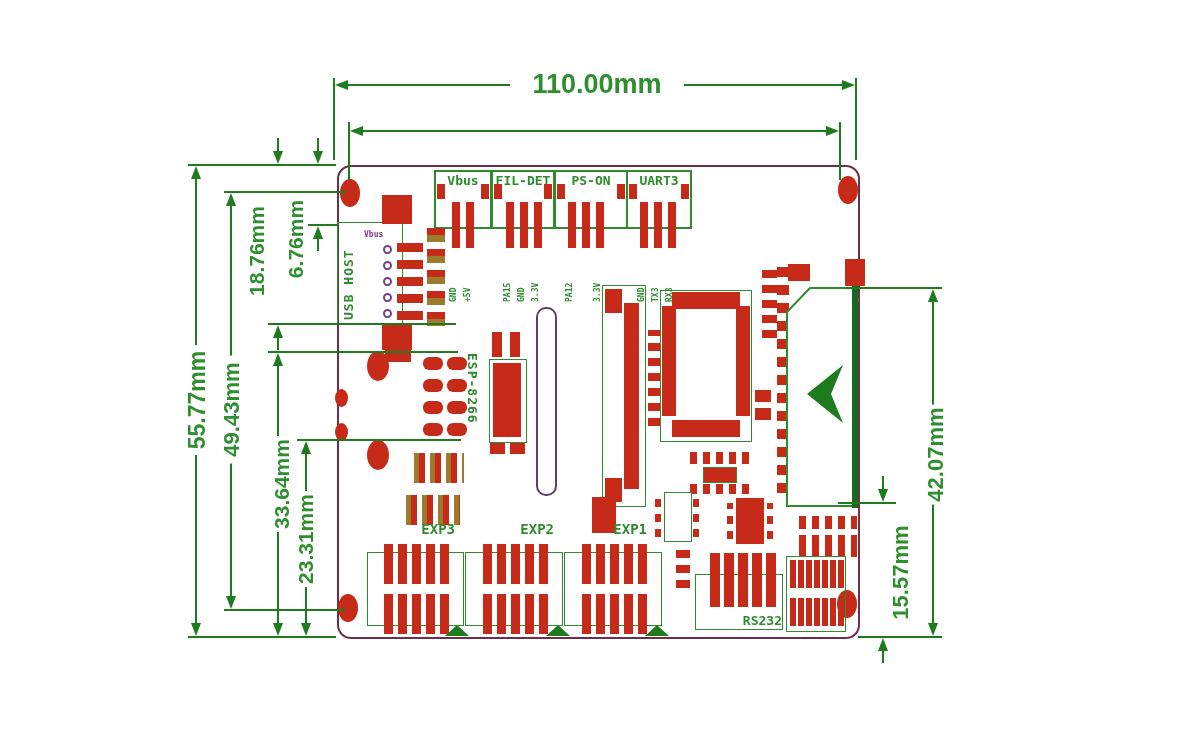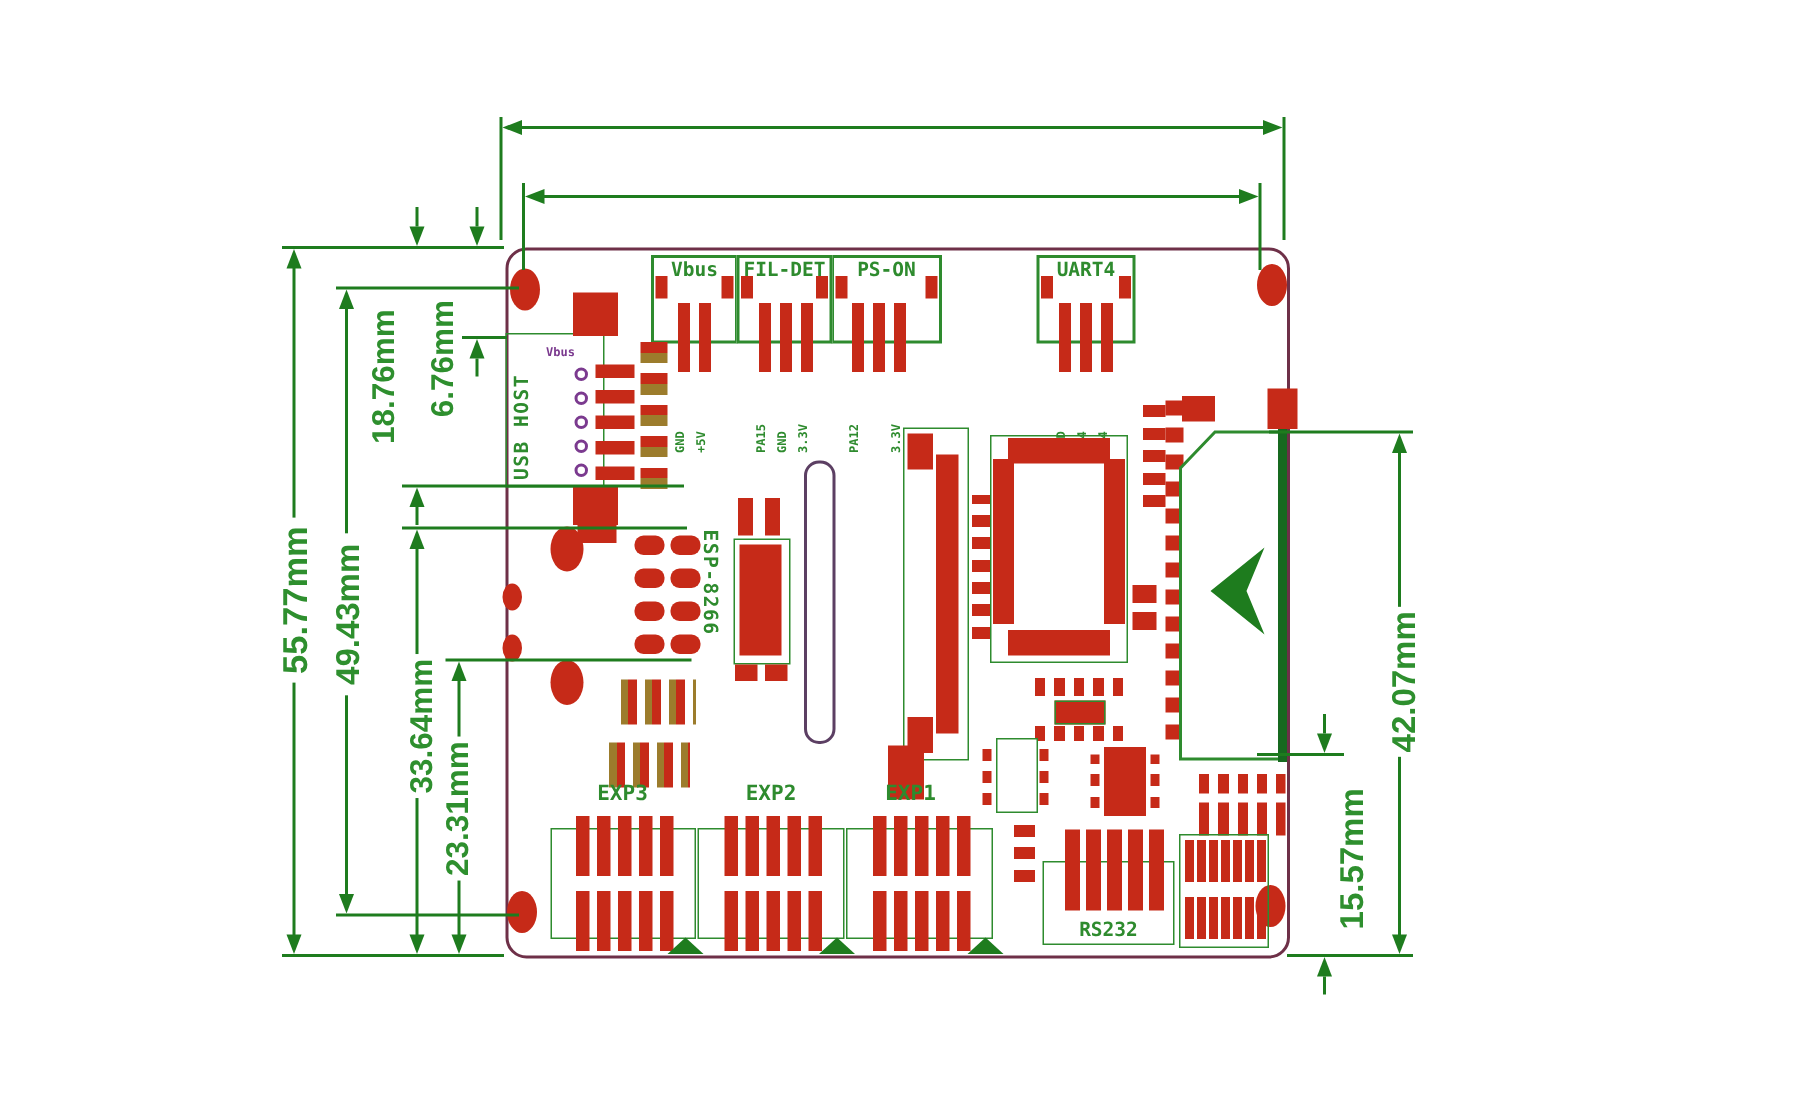--- a/index.html
+++ b/index.html
@@ -57,21 +57,21 @@
   .whitebox{position:absolute;border:1.5px solid var(--silk);background:#fff;}
   .cluster-h{position:absolute;background:repeating-linear-gradient(90deg,var(--red) 0 7px,transparent 7px 13px);}
   .cluster-v{position:absolute;background:repeating-linear-gradient(0deg,var(--red) 0 8px,transparent 8px 15px);}
   .cluster-olive{position:absolute;background:repeating-linear-gradient(90deg,var(--olive) 0 5px,var(--red) 5px 11px,transparent 11px 16px);}
   .slot{position:absolute;border:2px solid #5c3f63;border-radius:10px;background:#fff;}
 
   
   .dimtext{position:absolute;color:var(--dimtext);font-weight:bold;background:#fff;
            text-align:center;line-height:1.05;white-space:nowrap;}
   .dimtext.rot{transform:rotate(-90deg);}
-  .silktext{position:absolute;color:var(--silk);font:bold 14px "DejaVu Sans Mono",monospace;text-align:center;}
+  .silktext{position:absolute;color:var(--silk);font:bold 14px "DejaVu Sans Mono",monospace;text-align:right;}
   .vlabel{position:absolute;writing-mode:vertical-rl;transform:rotate(180deg);
           color:var(--silk);font:bold 13px "DejaVu Sans Mono",monospace;letter-spacing:1px;}
   .vlabel-cw{position:absolute;writing-mode:vertical-rl;
           color:var(--silk);font:bold 13px "DejaVu Sans Mono",monospace;letter-spacing:1px;}
   .tinypurple{position:absolute;color:var(--purple);font:bold 8px "DejaVu Sans Mono",monospace;}
 
   svg.overlay{position:absolute;left:0;top:0;pointer-events:none;}
 </style>
 </head>
 <body>
@@ -115,31 +115,31 @@
         <div class="pin"></div>
         <div class="pin"></div>
         <div class="pin"></div>
       </div>
     <div class="plabs" style="left:10px;">
         <span class="plab">PA15</span>
         <span class="plab">GND</span>
         <span class="plab">3.3V</span>
       </div>
   </div>
-  <div class="conn" style="left:691px;width:62px;">
-    <div class="conn-label">UART4</div>
-    <div class="pins pins-top" style="left:13px;">
-        <div class="pin"></div>
-        <div class="pin"></div>
-        <div class="pin"></div>
-      </div>
-    <div class="plabs" style="left:10px;">
+  <div class="conn" style="left:626px;width:62px;">
+    <div class="conn-label">UART3</div>
+    <div class="pins pins-top" style="left:12px;">
+        <div class="pin"></div>
+        <div class="pin"></div>
+        <div class="pin"></div>
+      </div>
+    <div class="plabs" style="left:9px;">
         <span class="plab">GND</span>
-        <span class="plab">RX4</span>
-        <span class="plab">TX4</span>
+        <span class="plab">TX3</span>
+        <span class="plab">RX3</span>
       </div>
   </div>
 
   <div class="silkbox" style="left:337px;top:222px;width:64px;height:101px;"></div>
   <div class="vlabel" style="left:341px;top:228px;height:92px;">USB HOST</div>
   <div class="tinypurple" style="left:364px;top:230px;">Vbus</div>
   <div class="pins dots" style="left:383px;top:245px;display:flex;">
       <div class="pin"></div>
       <div class="pin"></div>
       <div class="pin"></div>
@@ -377,20 +377,21 @@
         <polygon points="278,636 273,623 283,623"></polygon>
       <polygon points="306,441 301,454 311,454"></polygon>
         <polygon points="306,636 301,623 311,623"></polygon>
       <polygon points="933,289 928,302 938,302"></polygon>
         <polygon points="933,636 928,623 938,623"></polygon>
       <polygon points="883,502 878,489 888,489"></polygon>
         <polygon points="883,638 878,651 888,651"></polygon>
     </g>
   </svg>
 
+  <div class="dimtext" style="left:510px;top:70px;width:174px;font-size:27px;">110.00mm</div>
 
   <div class="dimtext rot" style="left:142px;top:388px;width:110px;font-size:23px;">55.77mm</div>
   <div class="dimtext rot" style="left:178px;top:398px;width:108px;font-size:22px;">49.43mm</div>
   <div class="dimtext rot" style="left:209px;top:240px;width:96px;font-size:21px;">18.76mm</div>
   <div class="dimtext rot" style="left:254px;top:228px;width:84px;font-size:21px;">6.76mm</div>
   <div class="dimtext rot" style="left:234px;top:473px;width:96px;font-size:21px;">33.64mm</div>
   <div class="dimtext rot" style="left:258px;top:528px;width:96px;font-size:21px;">23.31mm</div>
 
   <div class="dimtext rot" style="left:886px;top:443px;width:100px;font-size:22px;">42.07mm</div>
   <div class="dimtext rot" style="left:851px;top:561px;width:100px;font-size:22px;">15.57mm</div>

